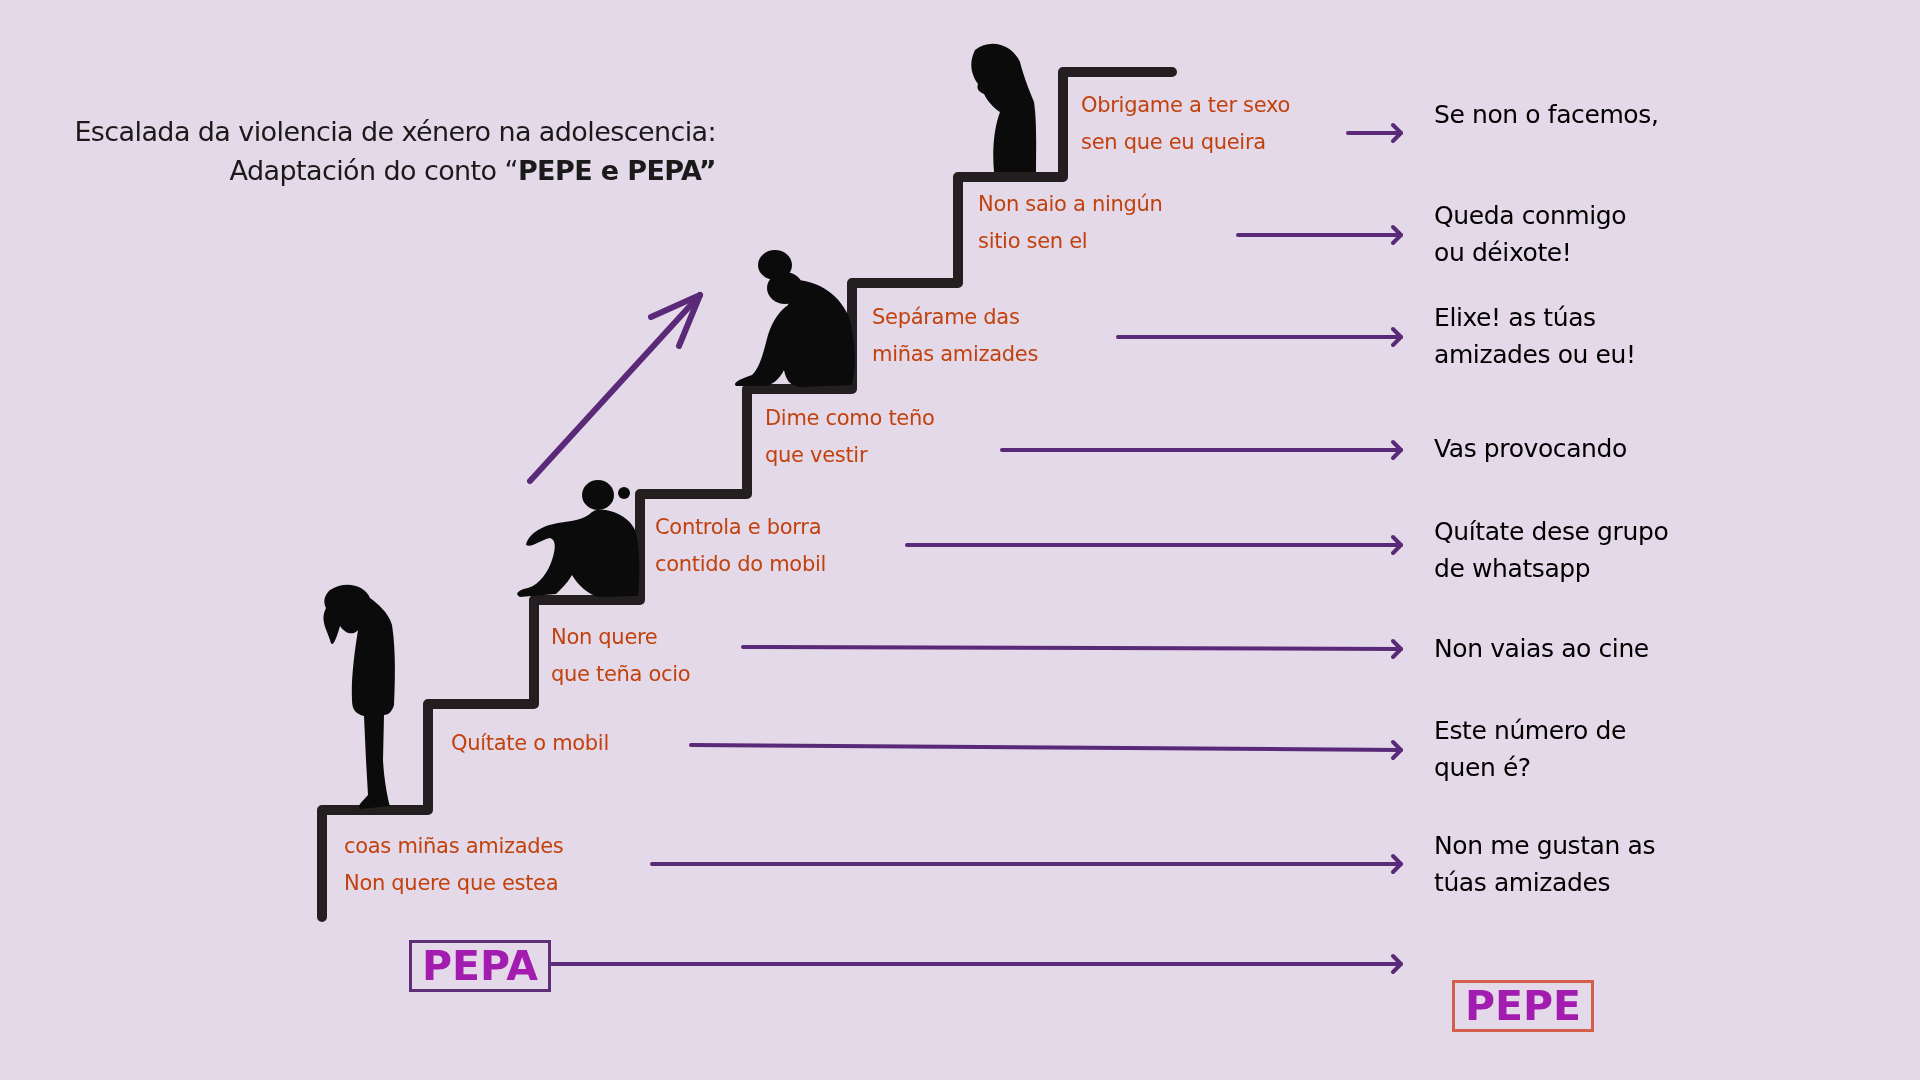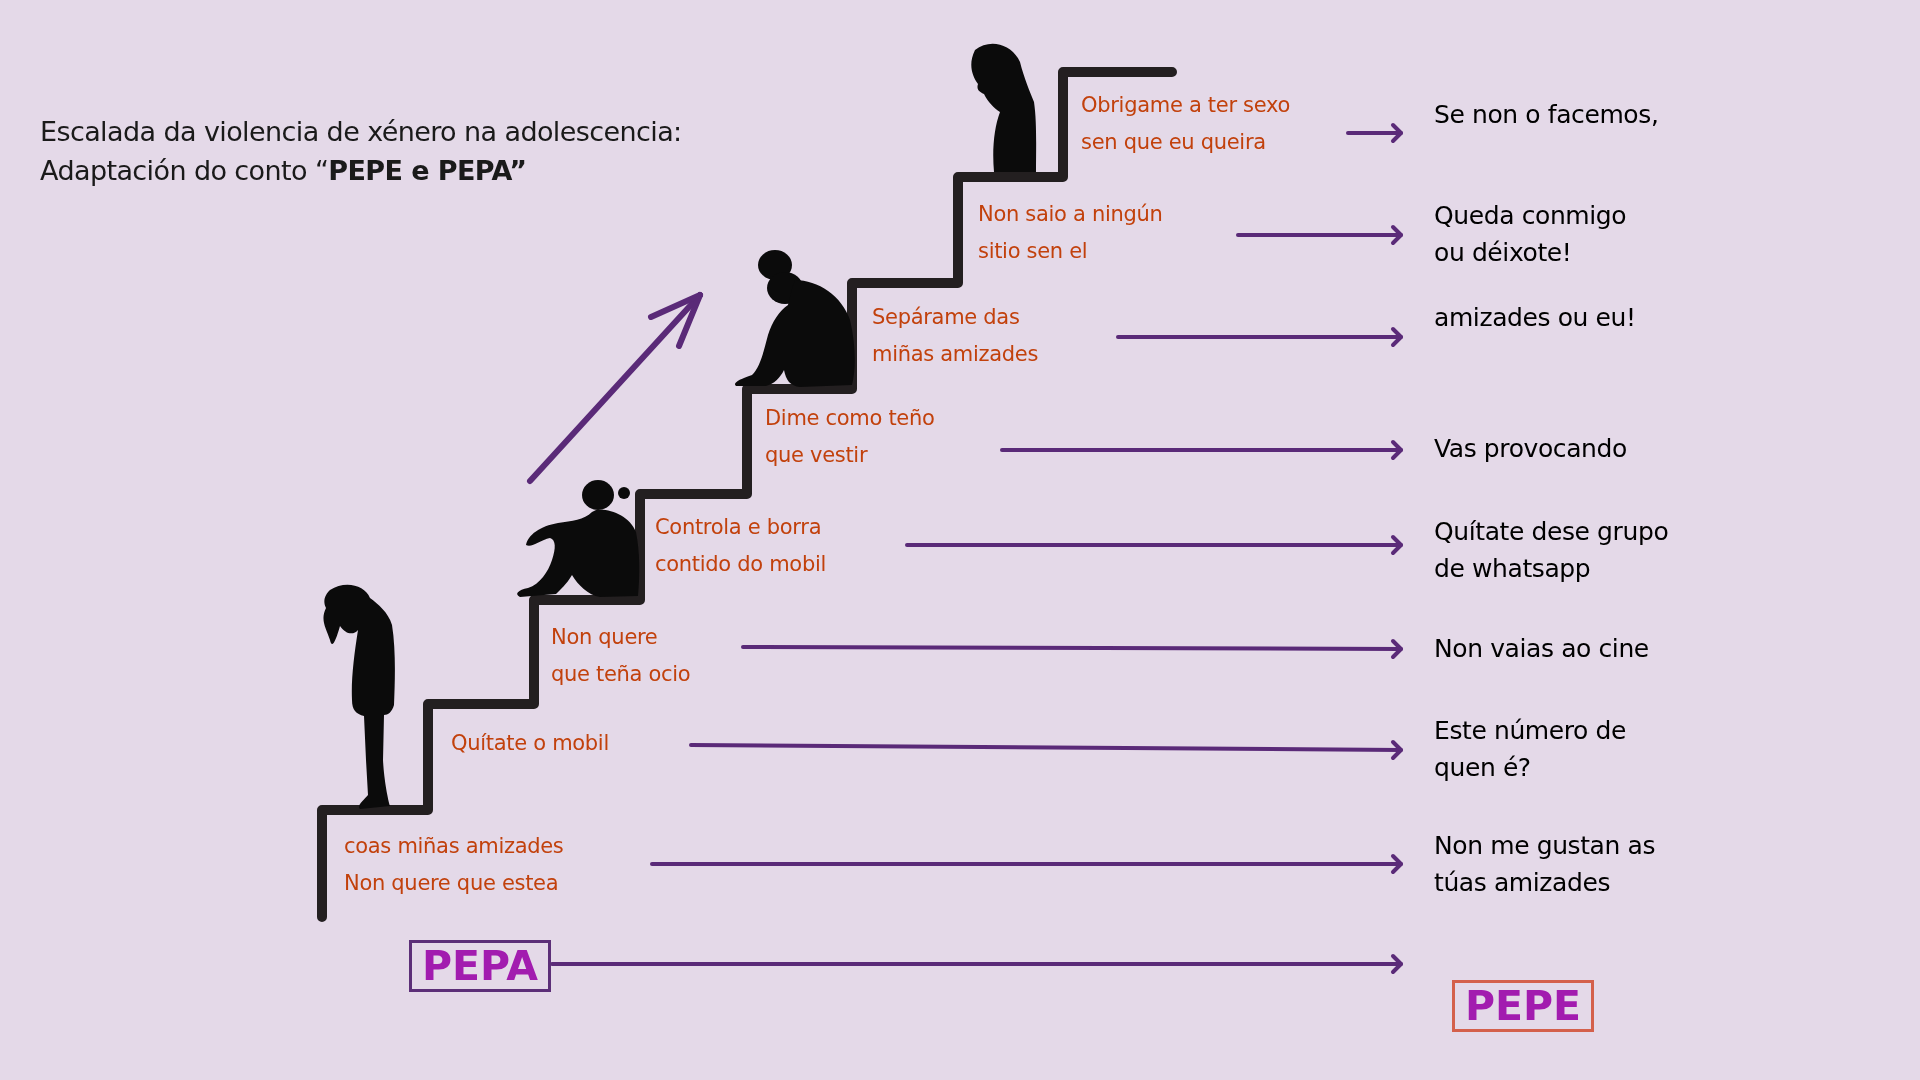--- a/index.html
+++ b/index.html
@@ -6,21 +6,21 @@
   body {
     width: 1920px; height: 1080px; overflow: hidden;
     background: #e4d9e8;
     font-family: "DejaVu Sans", "Liberation Sans", sans-serif;
     color: #111;
     position: relative;
   }
   #canvas { position: absolute; left: 0; top: 0; width: 1920px; height: 1080px; }
   .title {
     position: absolute; left: 40px; top: 112px; width: 676px;
-    text-align: left; font-size: 27px; line-height: 39px; color: #1a1a1a;
+    text-align: right; font-size: 27px; line-height: 39px; color: #1a1a1a;
     letter-spacing: -0.6px;
   }
   .title b { font-weight: bold; }
   .label {
     position: absolute; font-size: 21px; line-height: 37px; color: #c2410c;
     white-space: nowrap; letter-spacing: -0.3px;
   }
   .reply {
     position: absolute; left: 1434px; font-size: 25px; line-height: 37px;
     font-weight: normal; color: #000000; white-space: nowrap; letter-spacing: -0.4px;
@@ -109,21 +109,21 @@
 
 <div class="title">
   <span class="line">Escalada da violencia de xénero na adolescencia:</span>
   <span class="line"><span>Adaptación do conto “</span><b>PEPE e PEPA</b><b>”</b></span>
 </div>
 
 <div class="label" style="left:1081px; top:87px;">
   <span class="line">Obrigame a ter sexo</span>
   <span class="line">sen que eu queira</span>
 </div>
-<div class="label" style="left:978px; top:196px;">
+<div class="label" style="left:978px; top:186px;">
   <span class="line">Non saio a ningún</span>
   <span class="line">sitio sen el</span>
 </div>
 <div class="label" style="left:872px; top:299px;">
   <span class="line">Sepárame das</span>
   <span class="line">miñas amizades</span>
 </div>
 <div class="label" style="left:765px; top:400px;">
   <span class="line">Dime como teño</span>
   <span class="line">que vestir</span>
@@ -145,20 +145,21 @@
 </div>
 
 <div class="reply" style="top:96px;">
   <span class="line">Se non o facemos,</span>
 </div>
 <div class="reply" style="top:197px;">
   <span class="line">Queda conmigo</span>
   <span class="line">ou déixote!</span>
 </div>
 <div class="reply" style="top:299px;">
+  <span class="line">Elixe! as túas</span>
   <span class="line">amizades ou eu!</span>
 </div>
 <div class="reply" style="top:430px;">
   <span class="line">Vas provocando</span>
 </div>
 <div class="reply" style="top:513px;">
   <span class="line">Quítate dese grupo</span>
   <span class="line">de whatsapp</span>
 </div>
 <div class="reply" style="top:630px;">

